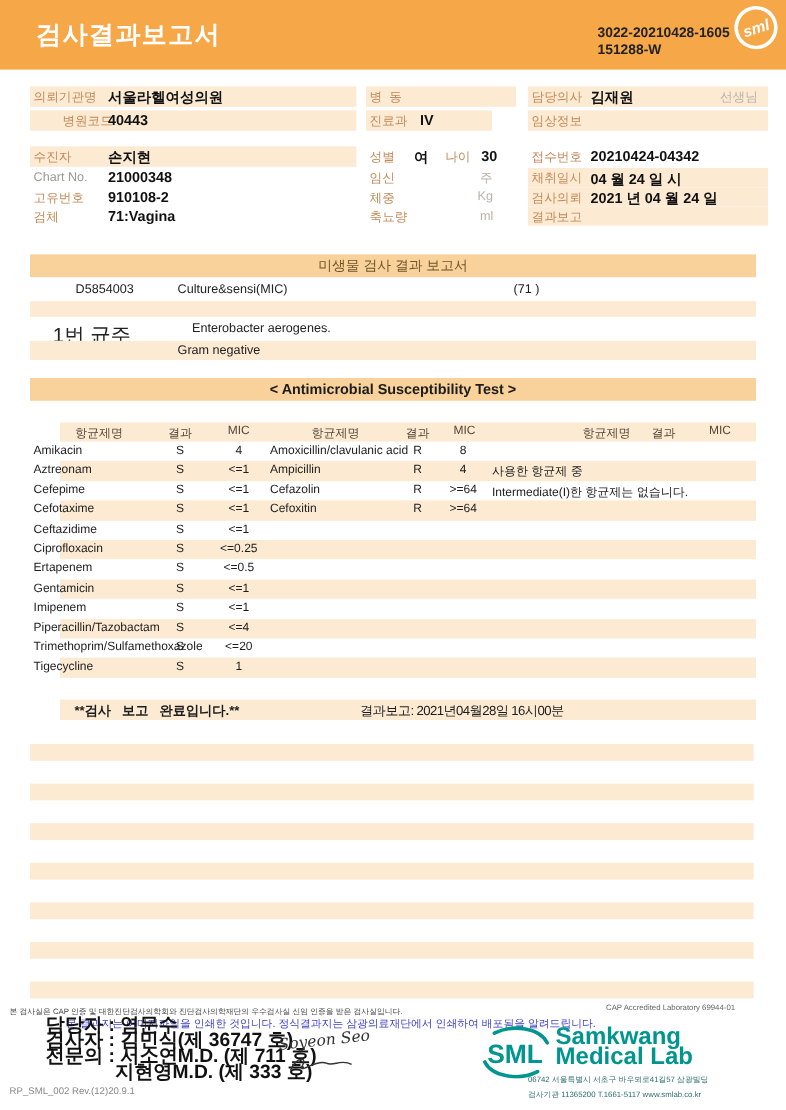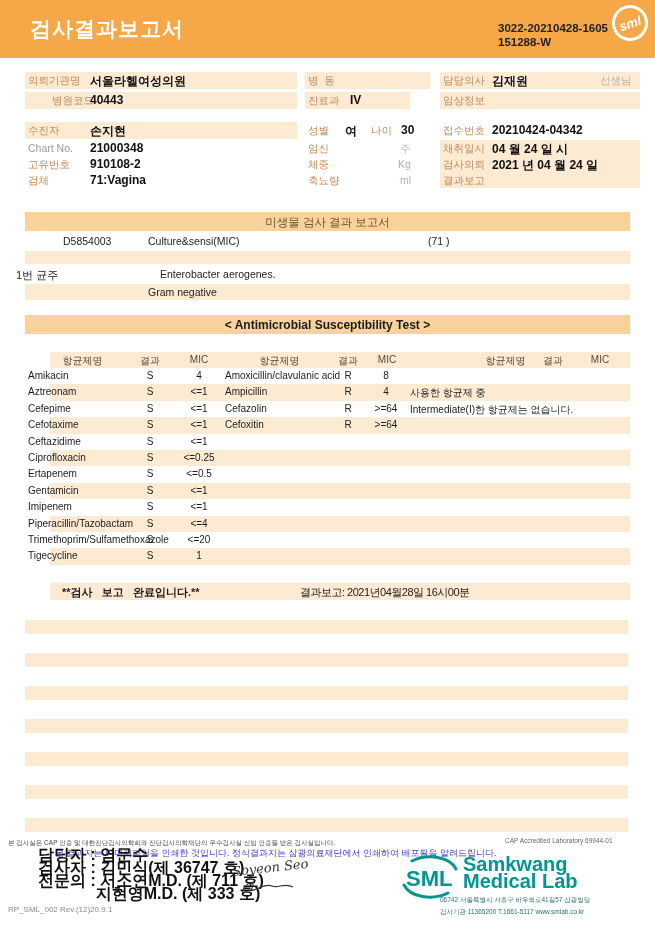--- a/index.html
+++ b/index.html
@@ -155,21 +155,21 @@
     <span class="flabel" style="left:3px;">결과보고</span>
   </div>
 
   <div class="sec-band" style="top:212px;">
     <span>미생물 검사 결과 보고서</span>
   </div>
   <div class="mrow" style="left:63px;top:235px;">D5854003</div>
   <div class="mrow" style="left:148px;top:235px;">Culture&amp;sensi(MIC)</div>
   <div class="mrow" style="left:428px;top:235px;">(71 )</div>
   <div class="lite" style="top:251px;height:13px;"></div>
-  <div class="mrow" style="left:16px;top:268px;font-size:11px;">1번 균주</div>
+  <div class="mrow" style="left:44px;top:268px;font-size:17px;">1번 균주</div>
   <div class="mrow" style="left:148px;top:268px;padding-left:12px;">Enterobacter aerogenes.</div>
   <div class="lite" style="top:284px;height:16px;"></div>
   <div class="mrow" style="left:148px;top:286px;">Gram negative</div>
 
   <div class="sec-band ast" style="top:315px;text-align:center;">
     <span>&lt; Antimicrobial Susceptibility Test &gt;</span>
   </div>
   <div class="ast-head">
     <i class="hb"></i>
     <span style="left:40px;width:85px;">항균제명</span>

